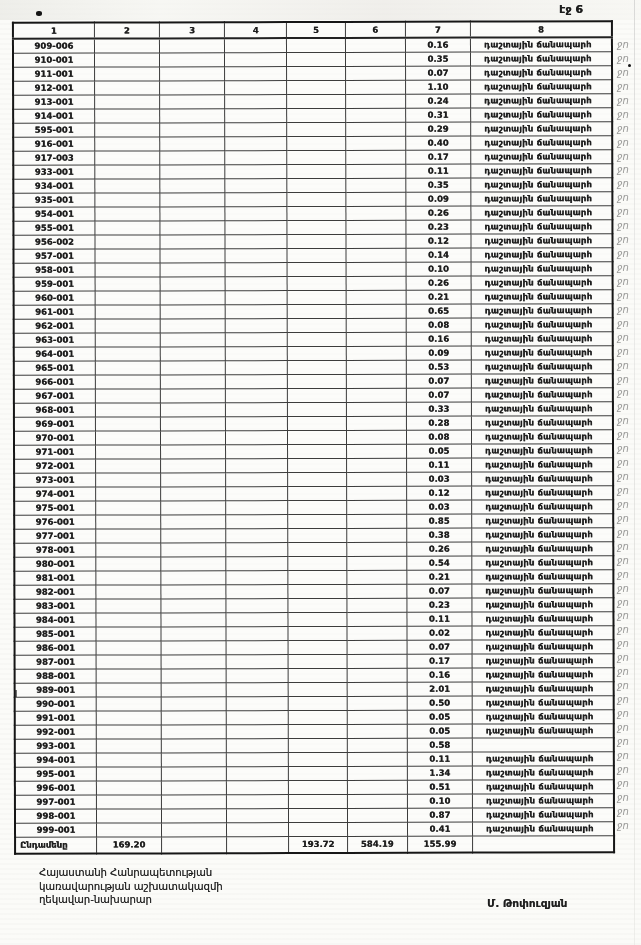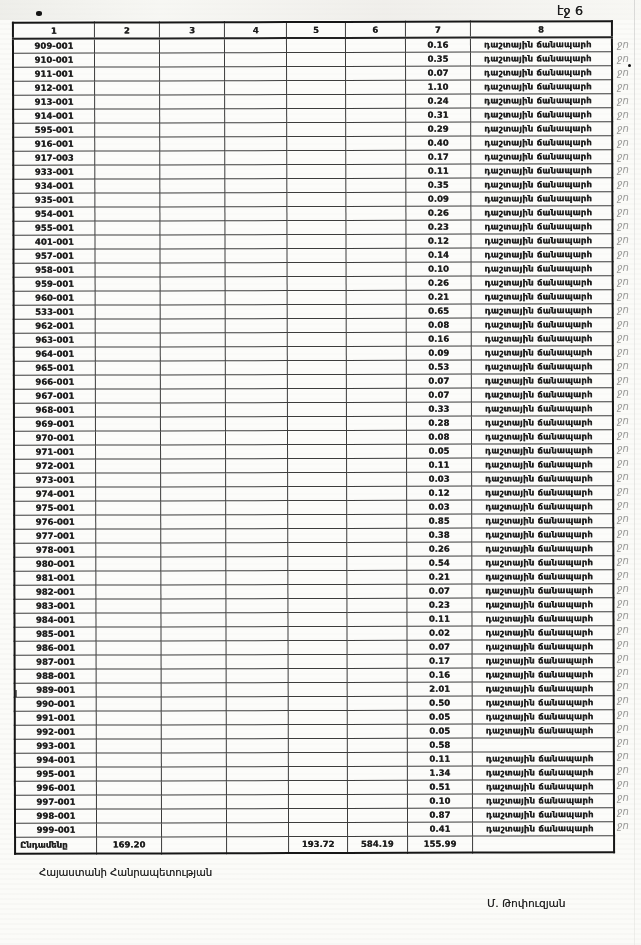--- a/index.html
+++ b/index.html
@@ -12,21 +12,21 @@
     color:#1d1d1d;
     overflow:hidden;
   }
   .top-noise{
     position:absolute; top:0; left:0; width:100%; height:20px;
     background:linear-gradient(90deg,#e7e7e2,#f5f5f1 25%,#eae8e4 60%,#f6f6f2);
     opacity:.65;
   }
   .page-label{
     position:absolute; top:3px; right:58px;
-    font-size:13px; font-weight:normal;
+    font-size:11px; font-weight:bold;
     text-shadow:0.3px 0 0 #222;
   }
   .table-wrap{
     position:absolute; left:13px; top:21px; width:601px;
     transform:rotate(-0.15deg);
   }
   table{
     border-collapse:collapse; width:100%; table-layout:fixed;
     border:2px solid #161616;
     background:rgba(255,255,255,0.35);
@@ -60,20 +60,21 @@
   }
   .footer-left{
     position:absolute; left:39px; top:866px;
     font-size:10px; line-height:13.5px;
     text-shadow:0.25px 0 0 rgba(40,40,40,.7);
   }
   .signature{
     position:absolute; left:487px; top:897px;
     font-size:10.5px;
     text-shadow:0.25px 0 0 rgba(40,40,40,.7);
+    font-weight:bold;
   }
   .speck{ position:absolute; background:#141414; }
   .speck1{ left:36px; top:11px; width:6px; height:5px; border-radius:45%; }
   .speck2{ left:628px; top:64px; width:3px; height:3px; border-radius:50%; }
   .speck3{ left:15px; top:690px; width:2px; height:7px; opacity:.6; }
   .right-edge{
     position:absolute; right:6px; top:0; width:1px; height:100%;
     background:linear-gradient(180deg, #bbb, #ddd 30%, #c9c9c4 70%, #e2e2de);
     opacity:.5;
   }
@@ -107,21 +108,21 @@
           <th>3</th>
           <th>4</th>
           <th>5</th>
           <th>6</th>
           <th>7</th>
           <th>8</th>
         </tr>
       </thead>
       <tbody>
           <tr>
-            <td class="c-code">909-001</td>
+            <td class="c-code">909-006</td>
             <td></td>
             <td></td>
             <td></td>
             <td></td>
             <td></td>
             <td class="num">0.16</td>
             <td class="desc">դաշտային ճանապարհ</td>
           </tr>
           <tr>
             <td class="c-code">910-001</td>
@@ -247,21 +248,21 @@
             <td class="c-code">955-001</td>
             <td></td>
             <td></td>
             <td></td>
             <td></td>
             <td></td>
             <td class="num">0.23</td>
             <td class="desc">դաշտային ճանապարհ</td>
           </tr>
           <tr>
-            <td class="c-code">401-001</td>
+            <td class="c-code">956-002</td>
             <td></td>
             <td></td>
             <td></td>
             <td></td>
             <td></td>
             <td class="num">0.12</td>
             <td class="desc">դաշտային ճանապարհ</td>
           </tr>
           <tr>
             <td class="c-code">957-001</td>
@@ -297,21 +298,21 @@
             <td class="c-code">960-001</td>
             <td></td>
             <td></td>
             <td></td>
             <td></td>
             <td></td>
             <td class="num">0.21</td>
             <td class="desc">դաշտային ճանապարհ</td>
           </tr>
           <tr>
-            <td class="c-code">533-001</td>
+            <td class="c-code">961-001</td>
             <td></td>
             <td></td>
             <td></td>
             <td></td>
             <td></td>
             <td class="num">0.65</td>
             <td class="desc">դաշտային ճանապարհ</td>
           </tr>
           <tr>
             <td class="c-code">962-001</td>
@@ -754,20 +755,22 @@
       <div class="edge-mark">ջո</div>
       <div class="edge-mark">ջո</div>
       <div class="edge-mark">ջո</div>
       <div class="edge-mark">ջո</div>
       <div class="edge-mark">ջո</div>
       <div class="edge-mark">ջո</div>
     </div>
 
   <div class="footer-left">
     <div>Հայաստանի Հանրապետության</div>
+    <div>կառավարության աշխատակազմի</div>
+    <div>ղեկավար-նախարար</div>
   </div>
 
   <div class="signature">Մ. Թոփուզյան</div>
 
   <div class="speck speck1"></div>
   <div class="speck speck2"></div>
   <div class="speck speck3"></div>
 
 </div>
 

